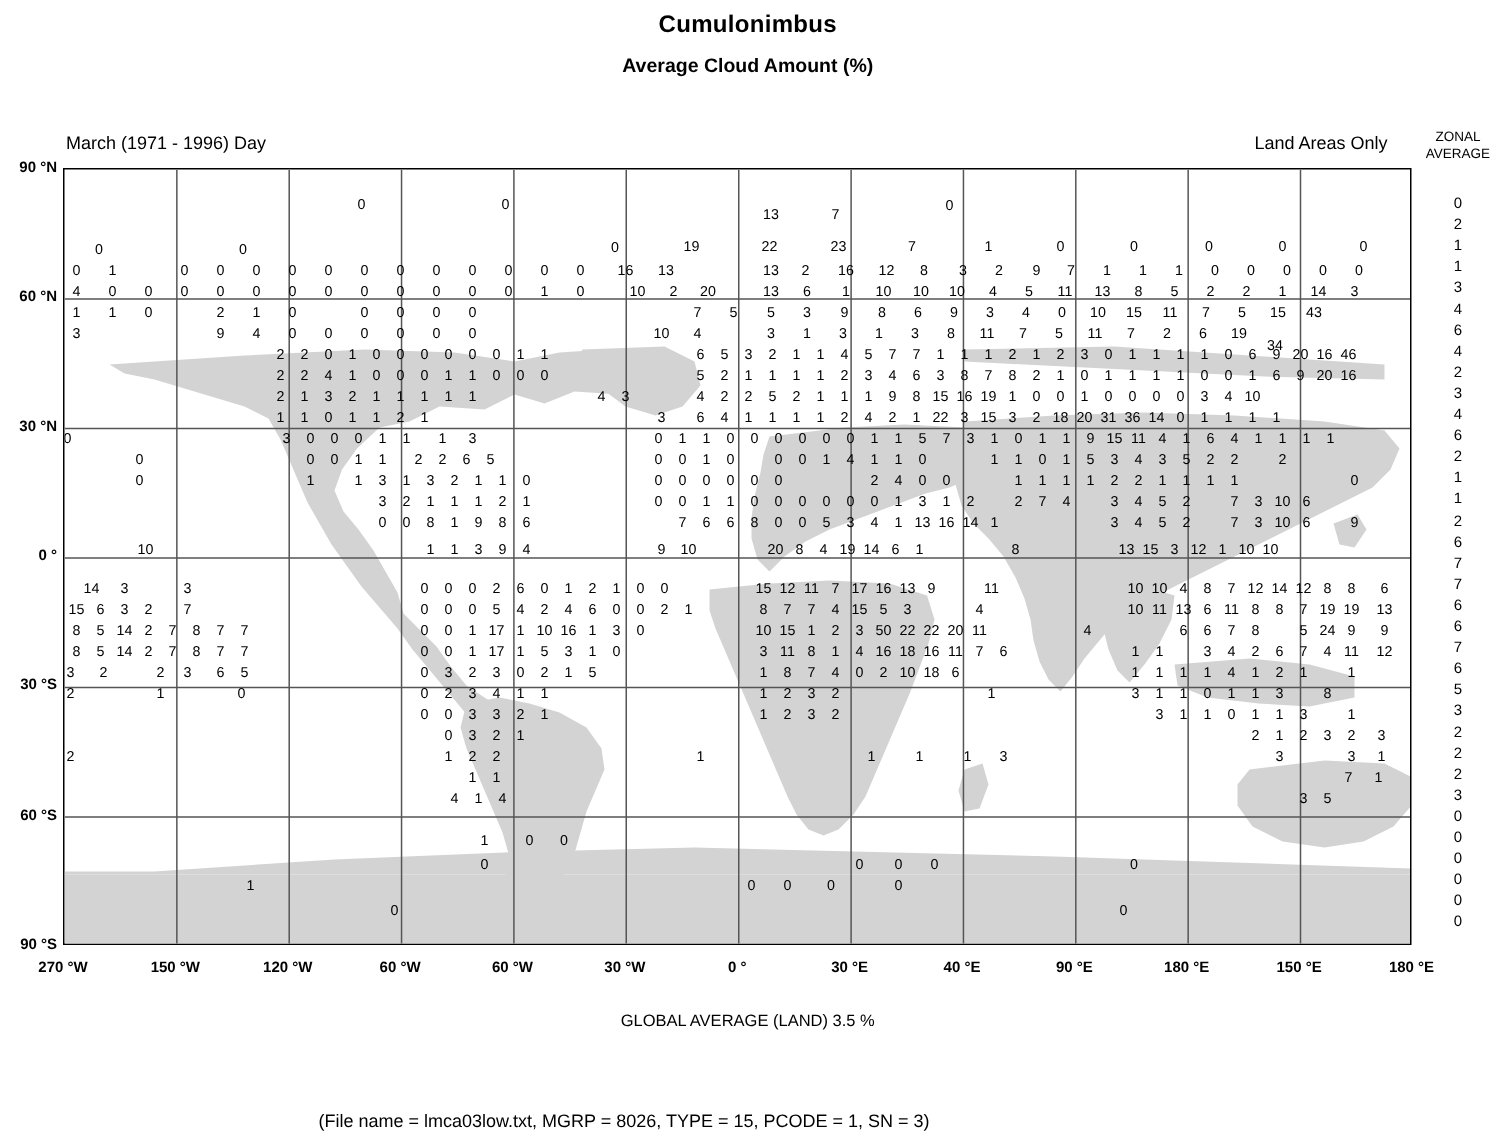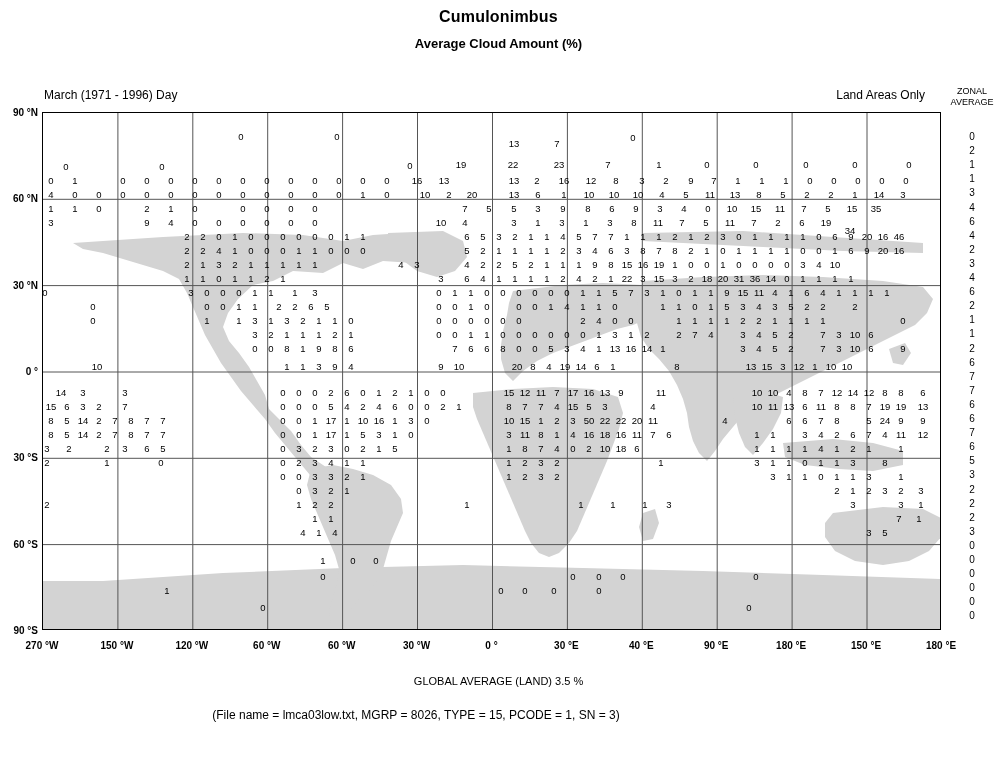--- a/index.html
+++ b/index.html
@@ -127,21 +127,21 @@
   .global-avg {
     position: absolute;
     top: 675px;
     left: 0;
     width: 997px;
     text-align: center;
     font-size: 11px;
   }
   .footer {
     position: absolute;
-    top: 708px;
+    top: 740px;
     left: 0;
     width: 832px;
     text-align: center;
     font-size: 12px;
   }
 </style>
 </head>
 <body>
 
 <div class="title">Cumulonimbus</div>
@@ -318,21 +318,21 @@
       <div class="cellval" style="left: 593px; top: 96px;">9</div>
       <div class="cellval" style="left: 617px; top: 96px;">3</div>
       <div class="cellval" style="left: 641px; top: 96px;">4</div>
       <div class="cellval" style="left: 665px; top: 96px;">0</div>
       <div class="cellval" style="left: 689px; top: 96px;">10</div>
       <div class="cellval" style="left: 713px; top: 96px;">15</div>
       <div class="cellval" style="left: 737px; top: 96px;">11</div>
       <div class="cellval" style="left: 761px; top: 96px;">7</div>
       <div class="cellval" style="left: 785px; top: 96px;">5</div>
       <div class="cellval" style="left: 809px; top: 96px;">15</div>
-      <div class="cellval" style="left: 833px; top: 96px;">35</div>
+      <div class="cellval" style="left: 833px; top: 96px;">43</div>
       <div class="cellval" style="left: 8px; top: 110px;">3</div>
       <div class="cellval" style="left: 104px; top: 110px;">9</div>
       <div class="cellval" style="left: 128px; top: 110px;">4</div>
       <div class="cellval" style="left: 152px; top: 110px;">0</div>
       <div class="cellval" style="left: 176px; top: 110px;">0</div>
       <div class="cellval" style="left: 200px; top: 110px;">0</div>
       <div class="cellval" style="left: 224px; top: 110px;">0</div>
       <div class="cellval" style="left: 248px; top: 110px;">0</div>
       <div class="cellval" style="left: 272px; top: 110px;">0</div>
       <div class="cellval" style="left: 398px; top: 110px;">10</div>

